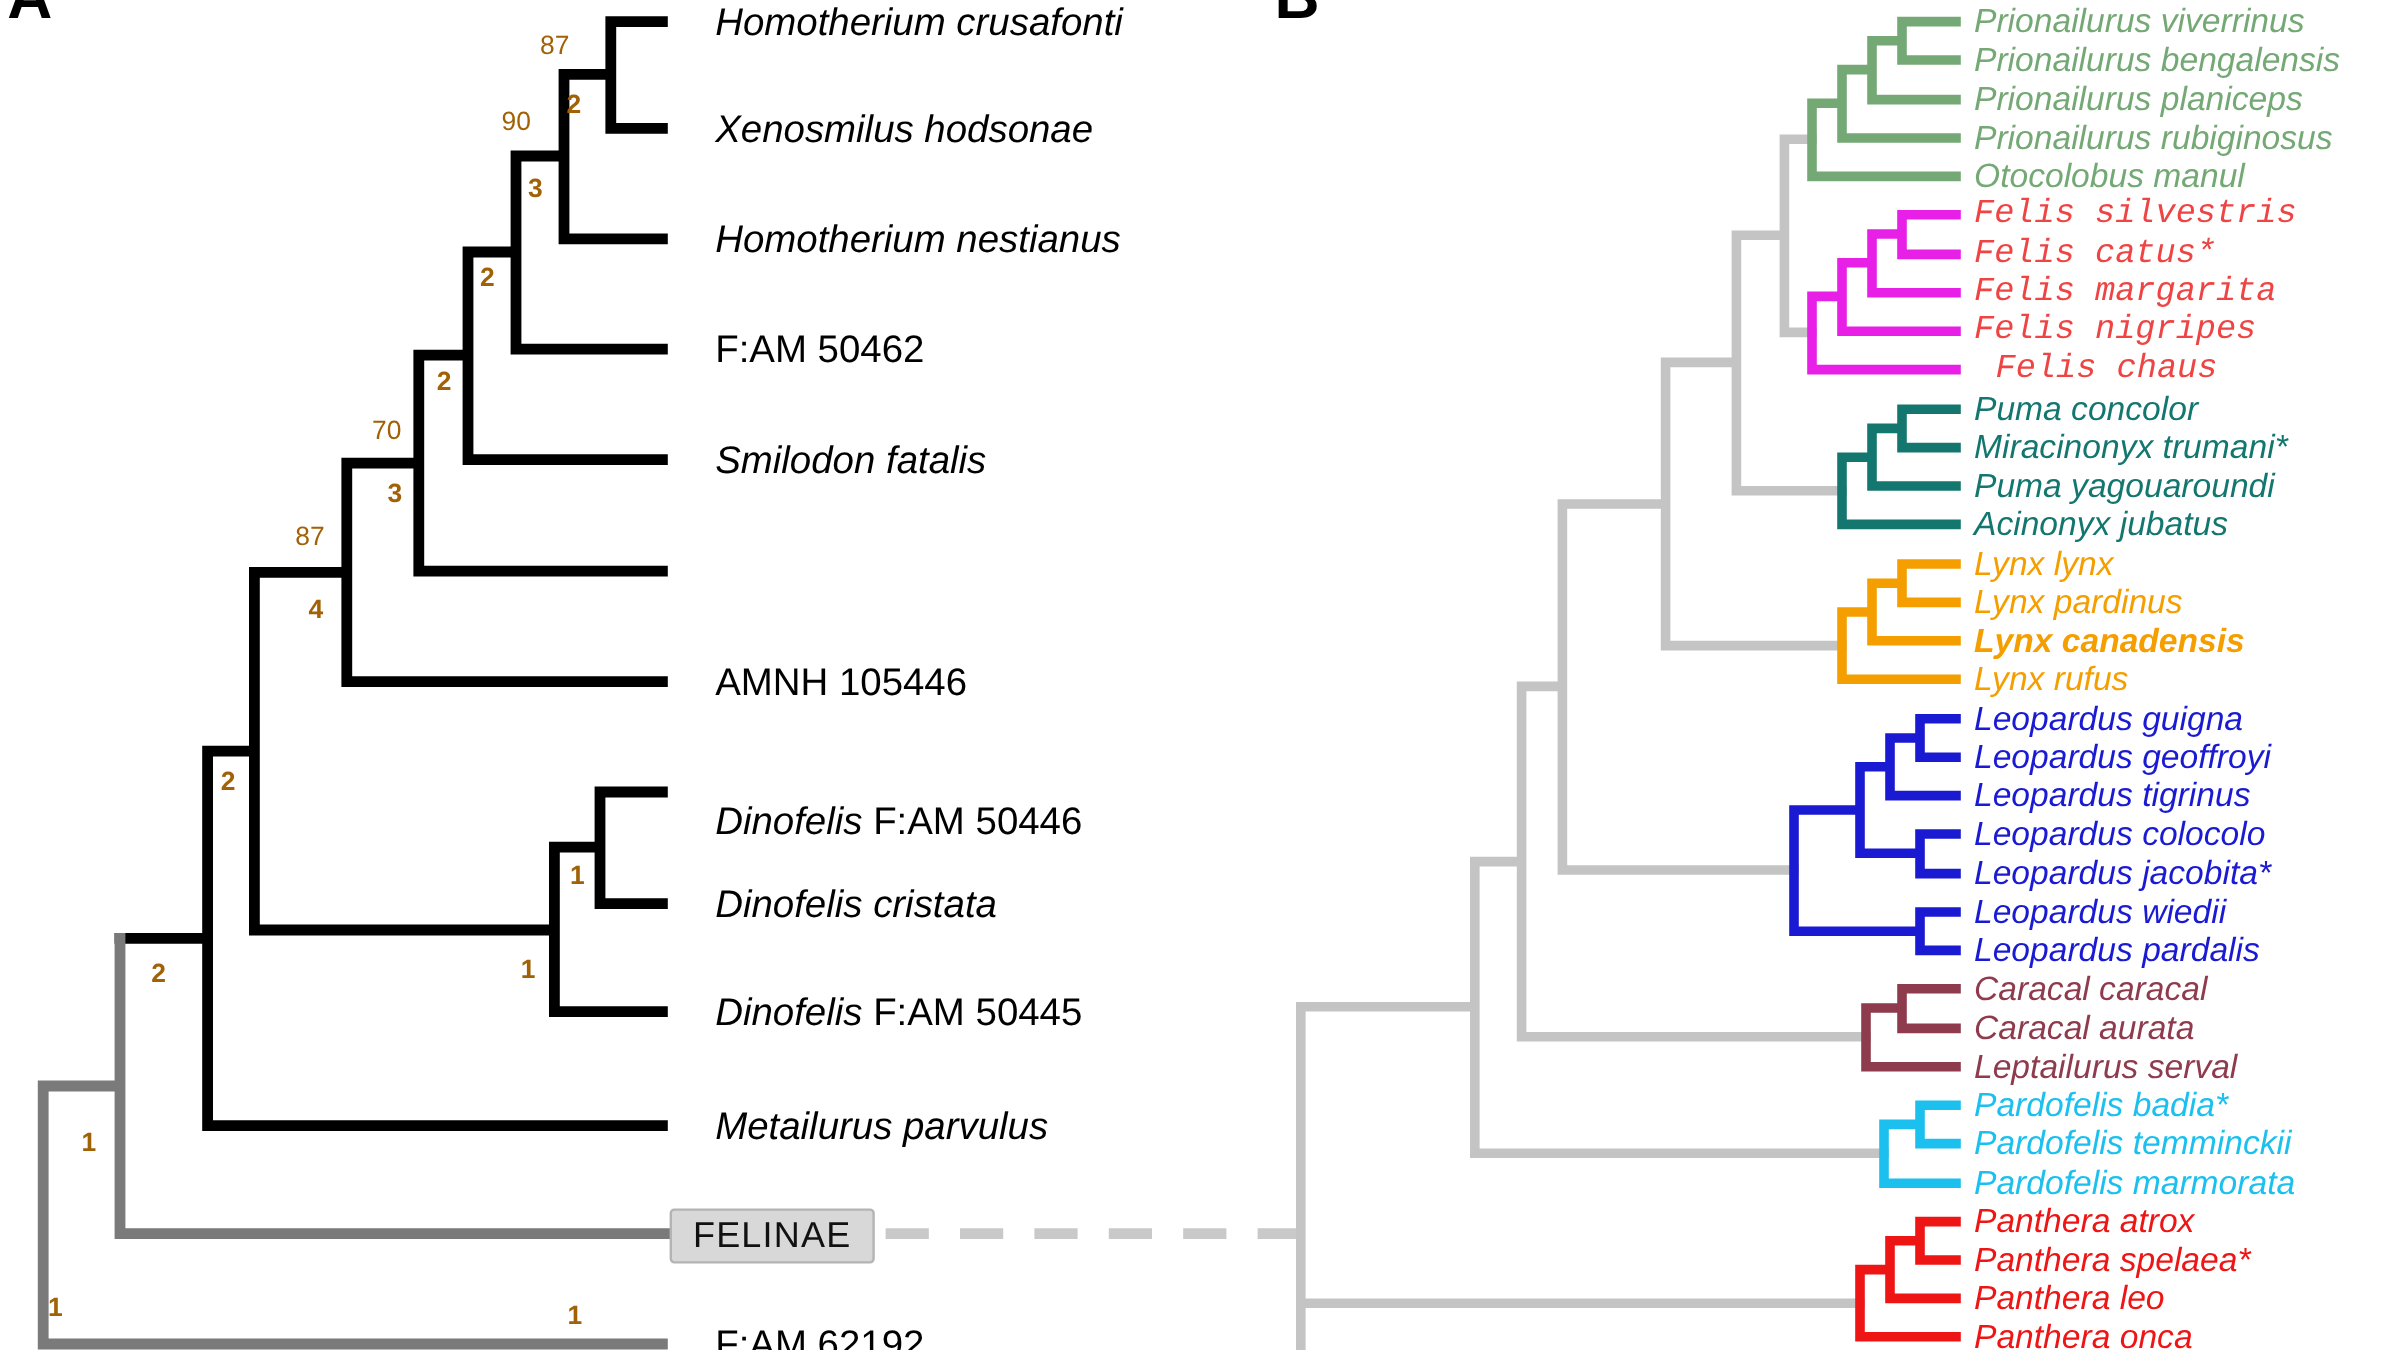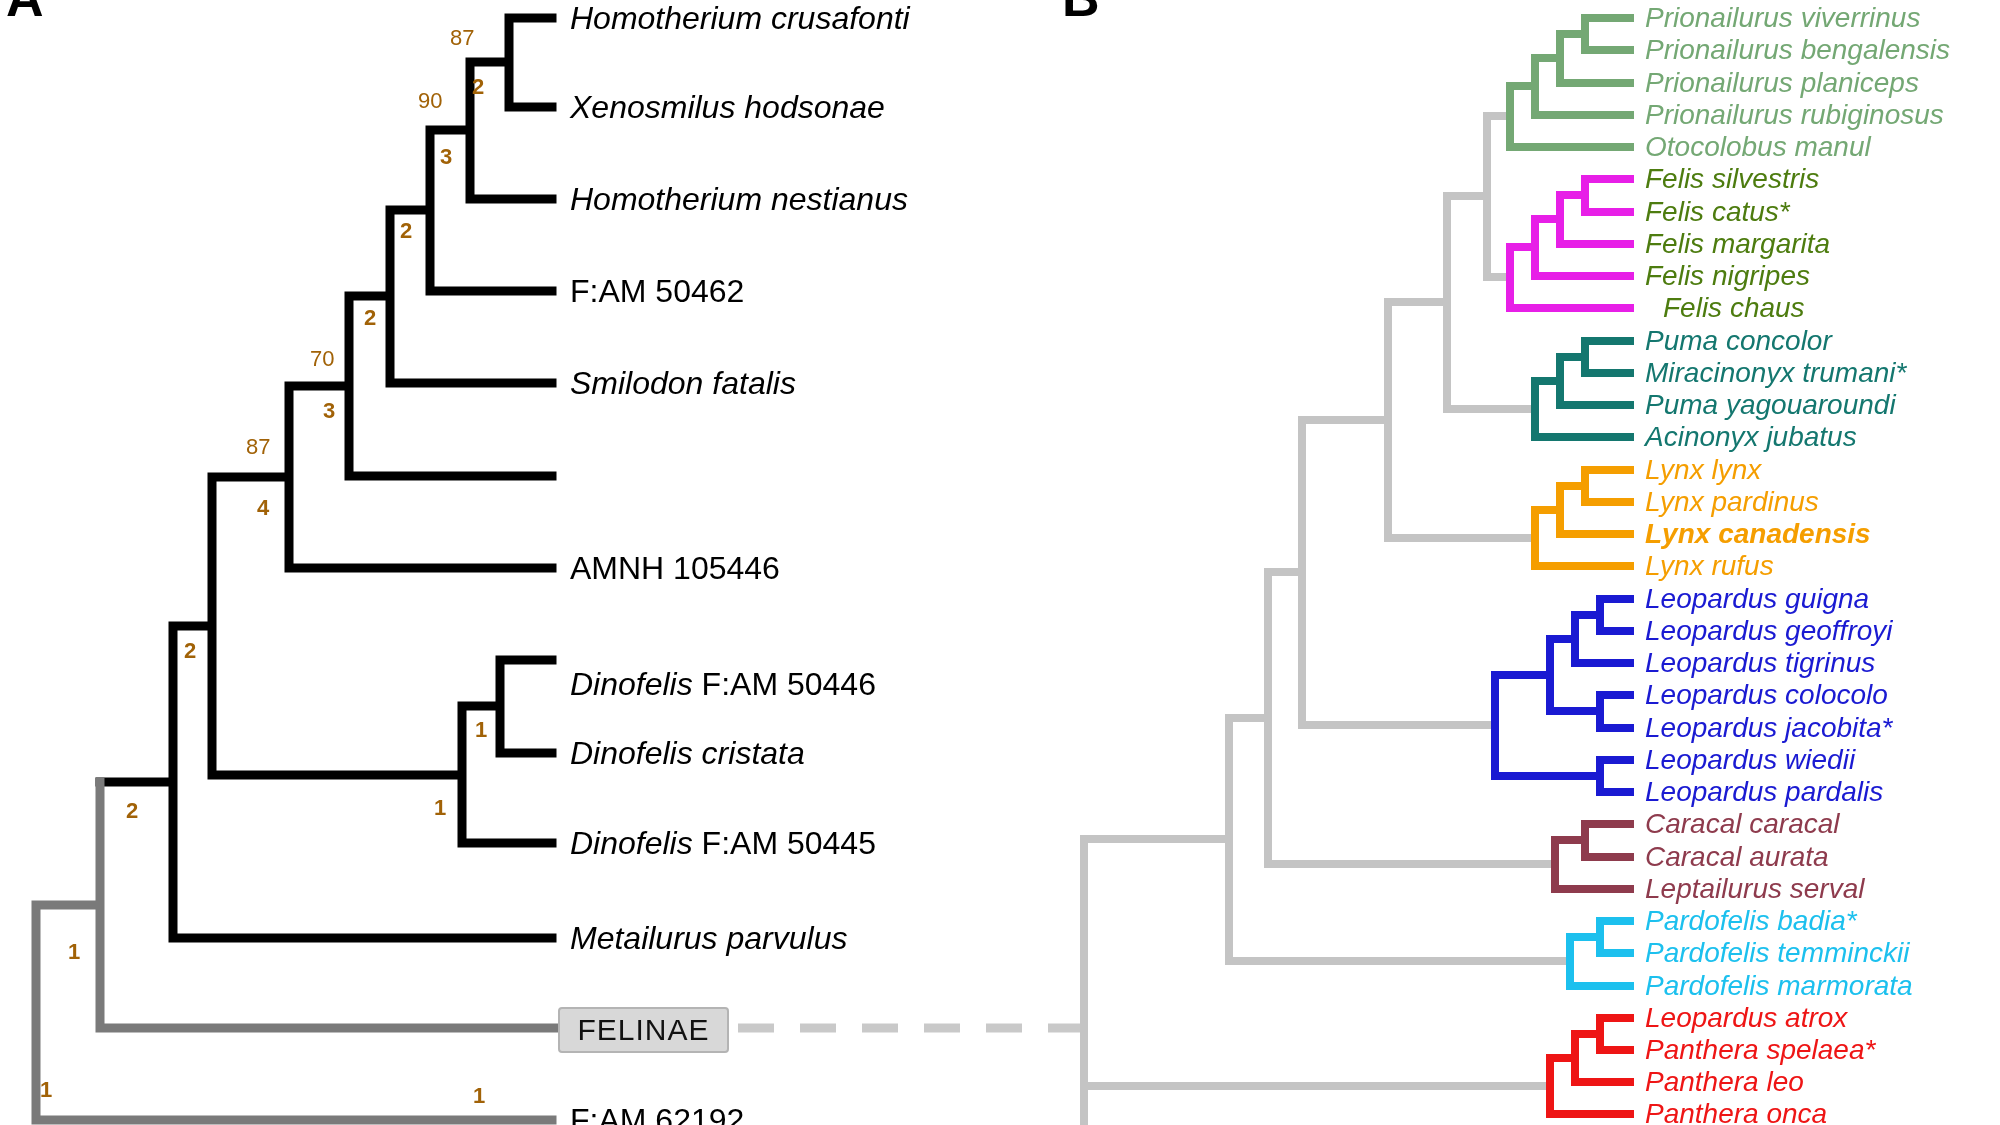--- a/index.html
+++ b/index.html
@@ -8,24 +8,24 @@
   #fig svg{position:absolute;left:0;top:0;}
   .ln{fill:none;stroke-width:8;stroke-linecap:square;}
   .blk{stroke:#000000;stroke-width:9;}
   .gry{stroke:#7a7a7a;stroke-width:9;}
   .dash{stroke:#c9c9c9;stroke-width:9;stroke-linecap:butt;stroke-dasharray:36 26;}
   .bb{stroke:#c4c4c4;}
   .st0{stroke:#74a874;} .st1{stroke:#e71fe7;} .st2{stroke:#14776f;} .st3{stroke:#f59e00;}
   .st4{stroke:#1a1ad2;} .st5{stroke:#8e3b4d;} .st6{stroke:#1cc0ee;} .st7{stroke:#ee1515;}
   .tx{position:absolute;transform:translateY(-50%);white-space:nowrap;line-height:1;}
   .tx.a{left:570px;font-size:32px;color:#000;}
-  .tx.a .it{font-style:italic;}
+  .tx.a .it{font-style:italic;margin-left:26px;}
   .tx.b{left:1645px;font-size:28px;font-style:italic;}
   .muted{color:#7a7a7a;}
-  .cl0{color:#74a874;} .cl1{color:#4d7c0f;} .cl2{color:#14776f;} .cl3{color:#f59e00;}
+  .cl0{color:#74a874;} .cl1{color:#ef4444;font-family:Liberation Mono, monospace;} .cl2{color:#14776f;} .cl3{color:#f59e00;}
   .cl4{color:#1a1ad2;} .cl5{color:#8e3b4d;} .cl6{color:#1cc0ee;} .cl7{color:#ee1515;}
   .sup{position:absolute;font-size:22px;line-height:1;color:#a16207;white-space:nowrap;}
   .sup.bold{font-weight:bold;}
   .panelLabel{position:absolute;font-size:52px;font-weight:bold;color:#000;line-height:1;}
   #felinaeBox{position:absolute;left:558px;top:1007px;width:167px;height:42px;
       background:#d8d8d8;border:2px solid #b4b4b4;border-radius:4px;
       display:flex;align-items:center;justify-content:center;
       font-size:30px;letter-spacing:1px;color:#111;}
 </style>
 </head>
@@ -120,18 +120,18 @@
   <div class="tx b cl4" style="top:695px;">Leopardus colocolo</div>
   <div class="tx b cl4" style="top:728px;">Leopardus jacobita*</div>
   <div class="tx b cl4" style="top:760px;">Leopardus wiedii</div>
   <div class="tx b cl4" style="top:792px;">Leopardus pardalis</div>
   <div class="tx b cl5" style="top:824px;">Caracal caracal</div>
   <div class="tx b cl5" style="top:857px;">Caracal aurata</div>
   <div class="tx b cl5" style="top:889px;">Leptailurus serval</div>
   <div class="tx b cl6" style="top:921px;">Pardofelis badia*</div>
   <div class="tx b cl6" style="top:953px;">Pardofelis temminckii</div>
   <div class="tx b cl6" style="top:986px;">Pardofelis marmorata</div>
-  <div class="tx b cl7" style="top:1018px;">Leopardus atrox</div>
+  <div class="tx b cl7" style="top:1018px;">Panthera atrox</div>
   <div class="tx b cl7" style="top:1050px;">Panthera spelaea*</div>
   <div class="tx b cl7" style="top:1082px;">Panthera leo</div>
   <div class="tx b cl7" style="top:1114px;">Panthera onca</div>
 
 </div>
 
 </body></html>

